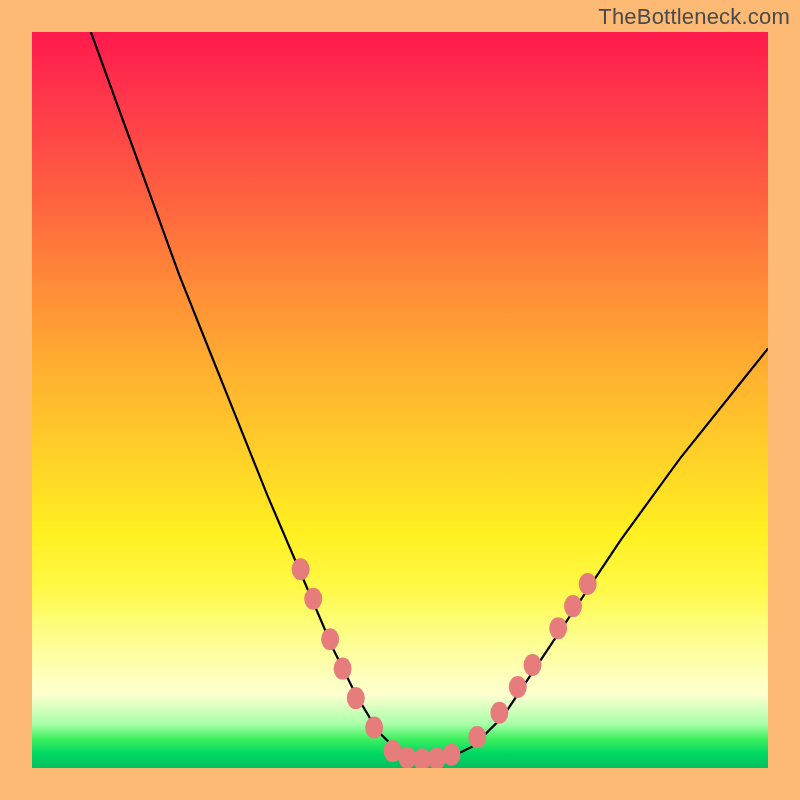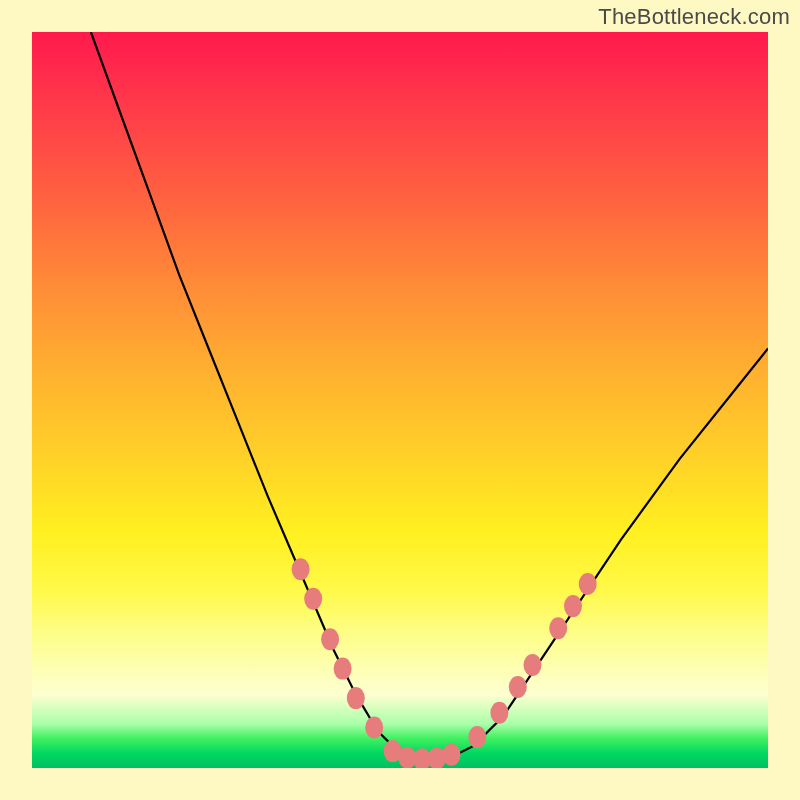--- a/index.html
+++ b/index.html
@@ -9,21 +9,21 @@
     height: 800px;
     background: #000000;
     overflow: hidden;
   }
   .frame {
     position: absolute;
     top: 0;
     left: 0;
     width: 800px;
     height: 800px;
-    background: #fef9c3;
+    background: #fdba74;
   }
   .plot-area {
     position: absolute;
     top: 32px;
     left: 32px;
     width: 736px;
     height: 736px;
     background: linear-gradient(to bottom,
       #ff1a4d 0%,
       #ff3a4a 10%,

